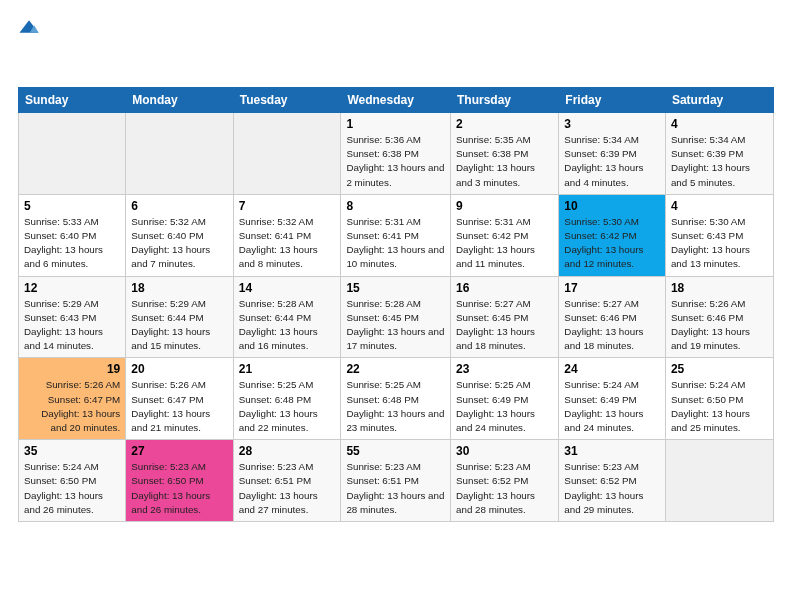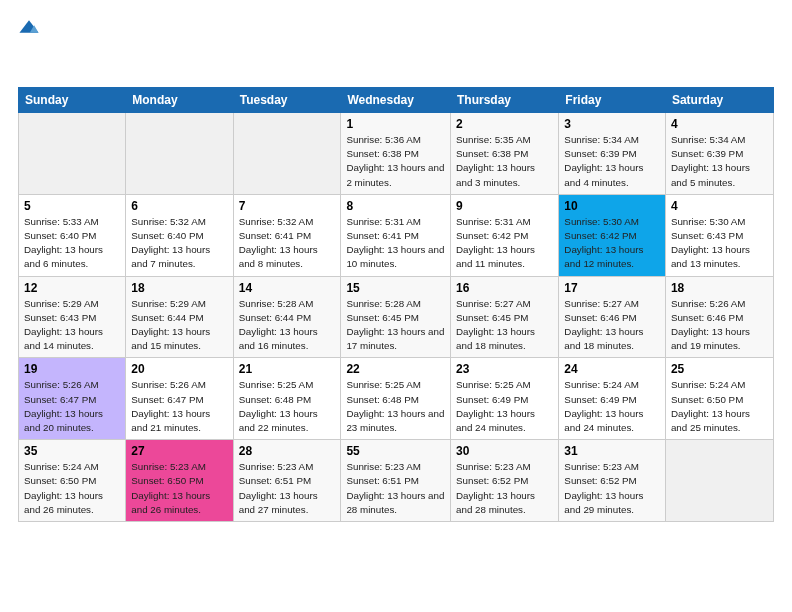--- a/index.html
+++ b/index.html
@@ -207,21 +207,21 @@
           <td style="background: rgb(248, 248, 248);">
             <span class="day-number">17</span>
             <div class="day-info">Sunrise: 5:27 AM<br>Sunset: 6:46 PM<br>Daylight: 13 hours and 18 minutes.</div>
           </td>
           <td style="background: rgb(248, 248, 248);">
             <span class="day-number">18</span>
             <div class="day-info">Sunrise: 5:26 AM<br>Sunset: 6:46 PM<br>Daylight: 13 hours and 19 minutes.</div>
           </td>
         </tr>
         <tr>
-          <td style="background: #c4b5fd;">
+          <td style="background: #fdba74; text-align: right;">
             <span class="day-number">19</span>
             <div class="day-info">Sunrise: 5:26 AM<br>Sunset: 6:47 PM<br>Daylight: 13 hours and 20 minutes.</div>
           </td>
           <td style="background: rgb(255, 255, 255);">
             <span class="day-number">20</span>
             <div class="day-info">Sunrise: 5:26 AM<br>Sunset: 6:47 PM<br>Daylight: 13 hours and 21 minutes.</div>
           </td>
           <td style="background: rgb(255, 255, 255);">
             <span class="day-number">21</span>
             <div class="day-info">Sunrise: 5:25 AM<br>Sunset: 6:48 PM<br>Daylight: 13 hours and 22 minutes.</div>

